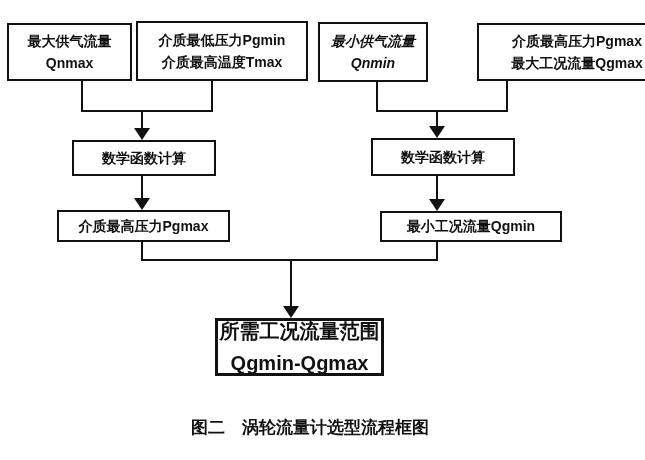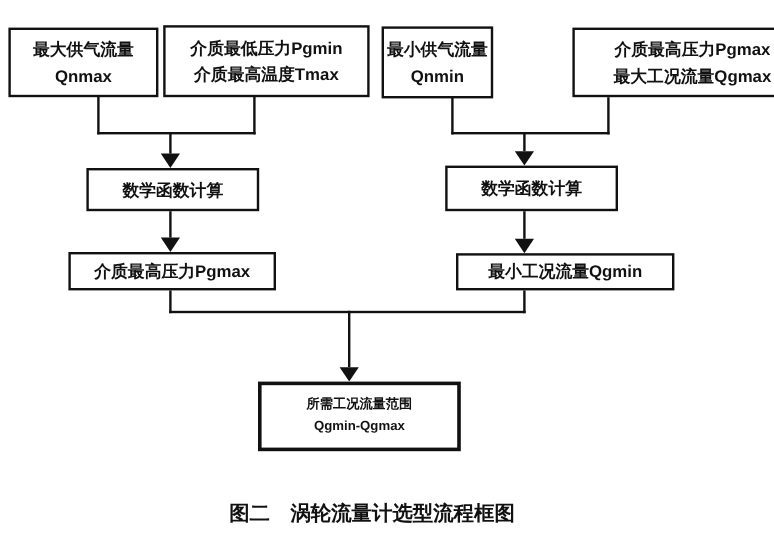--- a/index.html
+++ b/index.html
@@ -19,21 +19,21 @@
     display:flex;
     flex-direction:column;
     align-items:center;
     justify-content:center;
     text-align:center;
     font-weight:bold;
     font-size:14px;
     line-height:1.6;
   }
   .node span{display:block;white-space:nowrap;}
-  .node.thick{border-width:3px;font-size:11px;}
+  .node.thick{border-width:3px;font-size:20px;}
   .vline,.hline{position:absolute;background:#111111;}
   .vline{width:2px;}
   .hline{height:2px;}
   .arrowhead{
     position:absolute;
     width:0;height:0;
     border-left:8px solid transparent;
     border-right:8px solid transparent;
     border-top:12px solid #111111;
   }
@@ -52,21 +52,21 @@
 <div class="canvas">
 
   <div class="node" style="left:7px;top:23px;width:125px;height:58px;">
     <span>最大供气流量</span>
     <span>Qnmax</span>
   </div>
   <div class="node" style="left:136px;top:21px;width:172px;height:60px;">
     <span>介质最低压力Pgmin</span>
     <span>介质最高温度Tmax</span>
   </div>
-  <div class="node" style="left:318px;top:22px;width:93px;height:60px;">
+  <div class="node" style="left:318px;top:22px;width:110px;height:60px;font-style:italic;">
     <span>最小供气流量</span>
     <span>Qnmin</span>
   </div>
   <div class="node" style="left:441px;top:23px;width:200px;height:58px;margin-left:36px;">
     <span>介质最高压力Pgmax</span>
     <span>最大工况流量Qgmax</span>
   </div>
 
   <div class="vline" style="left:81px;top:80px;height:32px;"></div>
   <div class="vline" style="left:211px;top:80px;height:32px;"></div>

